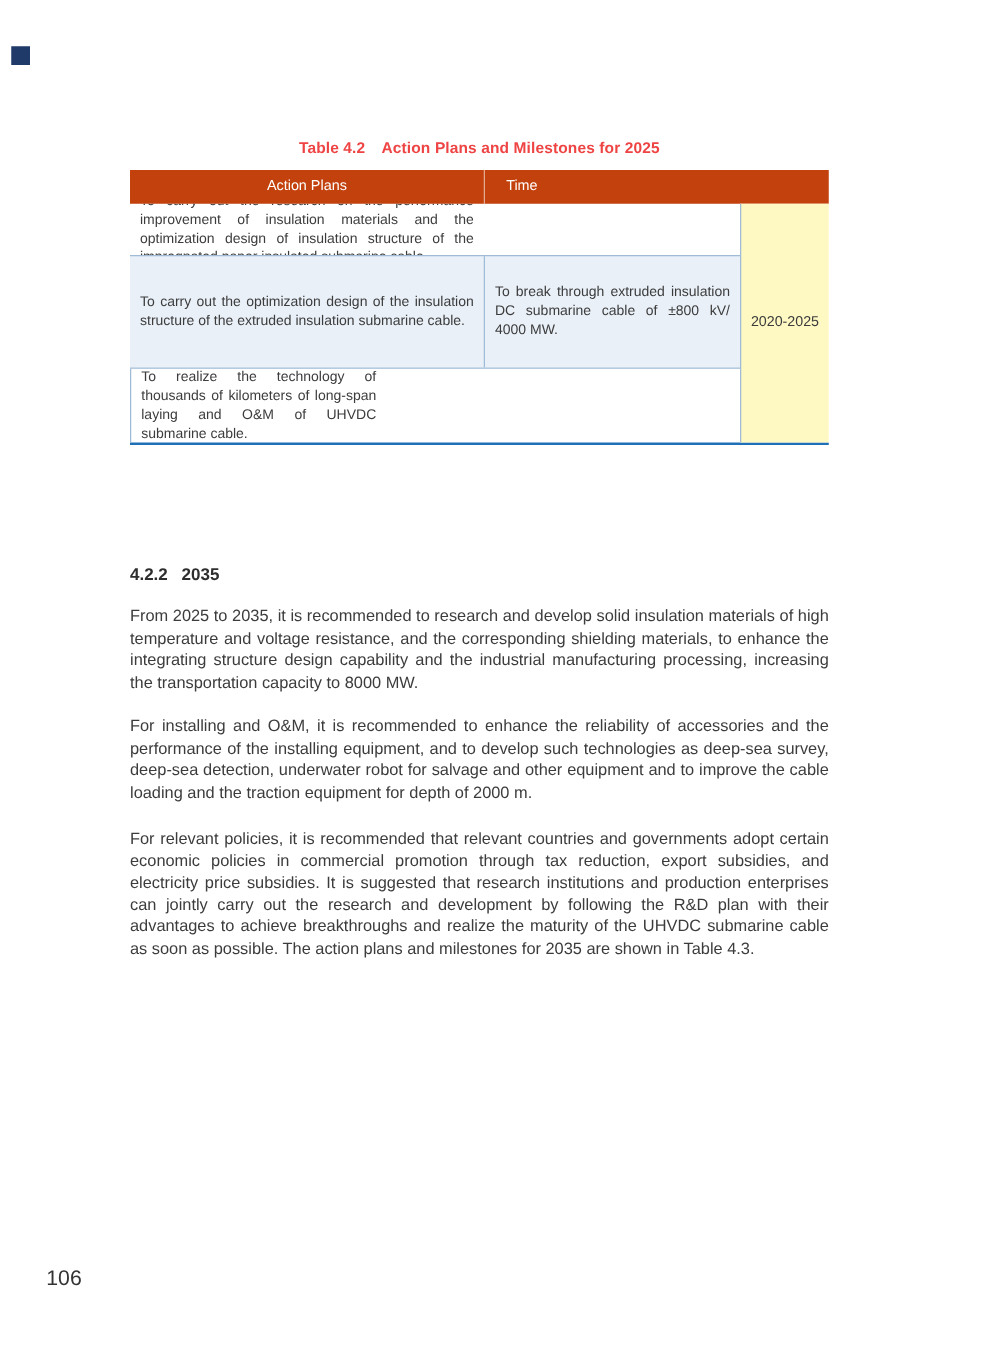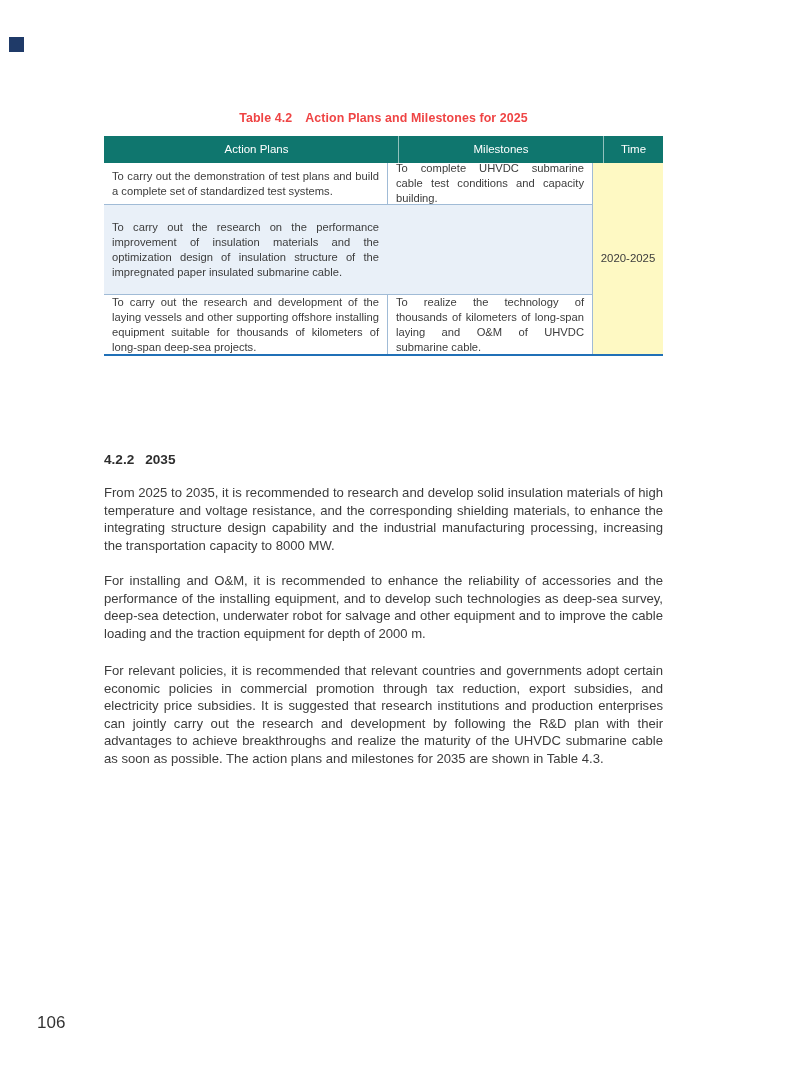--- a/index.html
+++ b/index.html
@@ -16,21 +16,21 @@
   .table-title {
     position:absolute; left:104px; top:111px; width:559px;
     text-align:center; font-size:12.4px; font-weight:bold; color:#ef4444;
     letter-spacing:.1px;
   }
   .table-title .gap { display:inline-block; width:13px; }
   .tbl {
     position:absolute; left:104px; top:136px; width:559px;
     border-bottom:2px solid #2070b7; font-size:11.2px; line-height:15px;
   }
-  .tbl-header { display:flex; background:#0f766e; color:#ffffff; height:27px;justify-content:flex-end; }
+  .tbl-header { display:flex; background:#c2410c; color:#ffffff; height:27px; }
   .th {
     display:flex; align-items:center; justify-content:center;
     font-size:11.5px;
   }
   .th-ap { width:283px; }
   .th-ms { width:205px; border-left:1px solid rgba(255,255,255,.55); }
   .th-time { width:60px; border-left:1px solid rgba(255,255,255,.55); }
   .tbl-body { display:flex; }
   .tbl-grid { width:488px; }
   .trow { display:flex; }
@@ -74,42 +74,38 @@
 
 <div class="corner-marker"></div>
 
 <div class="table-title">
   <span>Table 4.2</span><span class="gap"></span><span>Action Plans and Milestones for 2025</span>
 </div>
 
 <div class="tbl">
   <div class="tbl-header">
     <div class="th th-ap">Action Plans</div>
-    <div class="th th-ms">Milestones</div>
     <div class="th th-time">Time</div>
   </div>
   <div class="tbl-body">
     <div class="tbl-grid">
-      <div class="trow">
-        <div class="td td-ap">
-            <p>To carry out the demonstration of test plans and build a complete set of standardized test systems.</p>
-          </div>
-        <div class="td td-ms">
-            <p>To complete UHVDC submarine cable test conditions and capacity building.</p>
-          </div>
-      </div>
       <div class="trow">
         <div class="td td-ap">
             <p>To carry out the research on the performance improvement of insulation materials and the optimization design of insulation structure of the impregnated paper insulated submarine cable.</p>
           </div>
       </div>
       <div class="trow">
         <div class="td td-ap">
-            <p>To carry out the research and development of the laying vessels and other supporting offshore installing equipment suitable for thousands of kilometers of long-span deep-sea projects.</p>
+            <p>To carry out the optimization design of the insulation structure of the extruded insulation submarine cable.</p>
           </div>
+        <div class="td td-ms">
+            <p>To break through extruded insulation DC submarine cable of ±800 kV/ 4000 MW.</p>
+          </div>
+      </div>
+      <div class="trow">
         <div class="td td-ms">
             <p>To realize the technology of thousands of kilometers of long-span laying and O&amp;M of UHVDC submarine cable.</p>
           </div>
       </div>
     </div>
     <div class="time-cell">2020-2025</div>
   </div>
 </div>
 
 <div class="section-heading">

